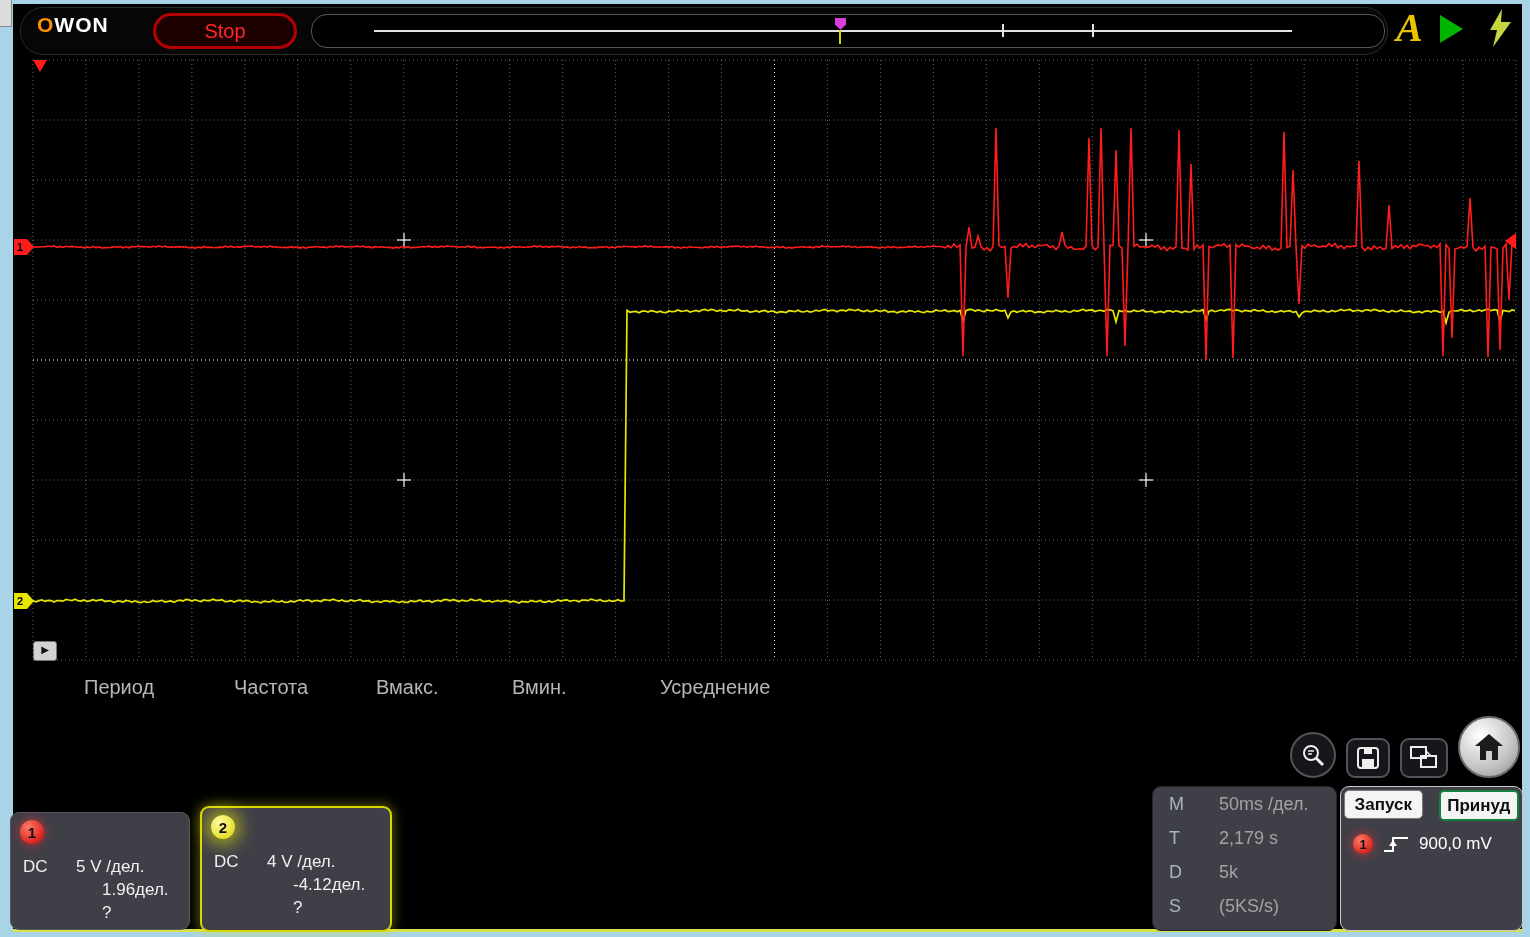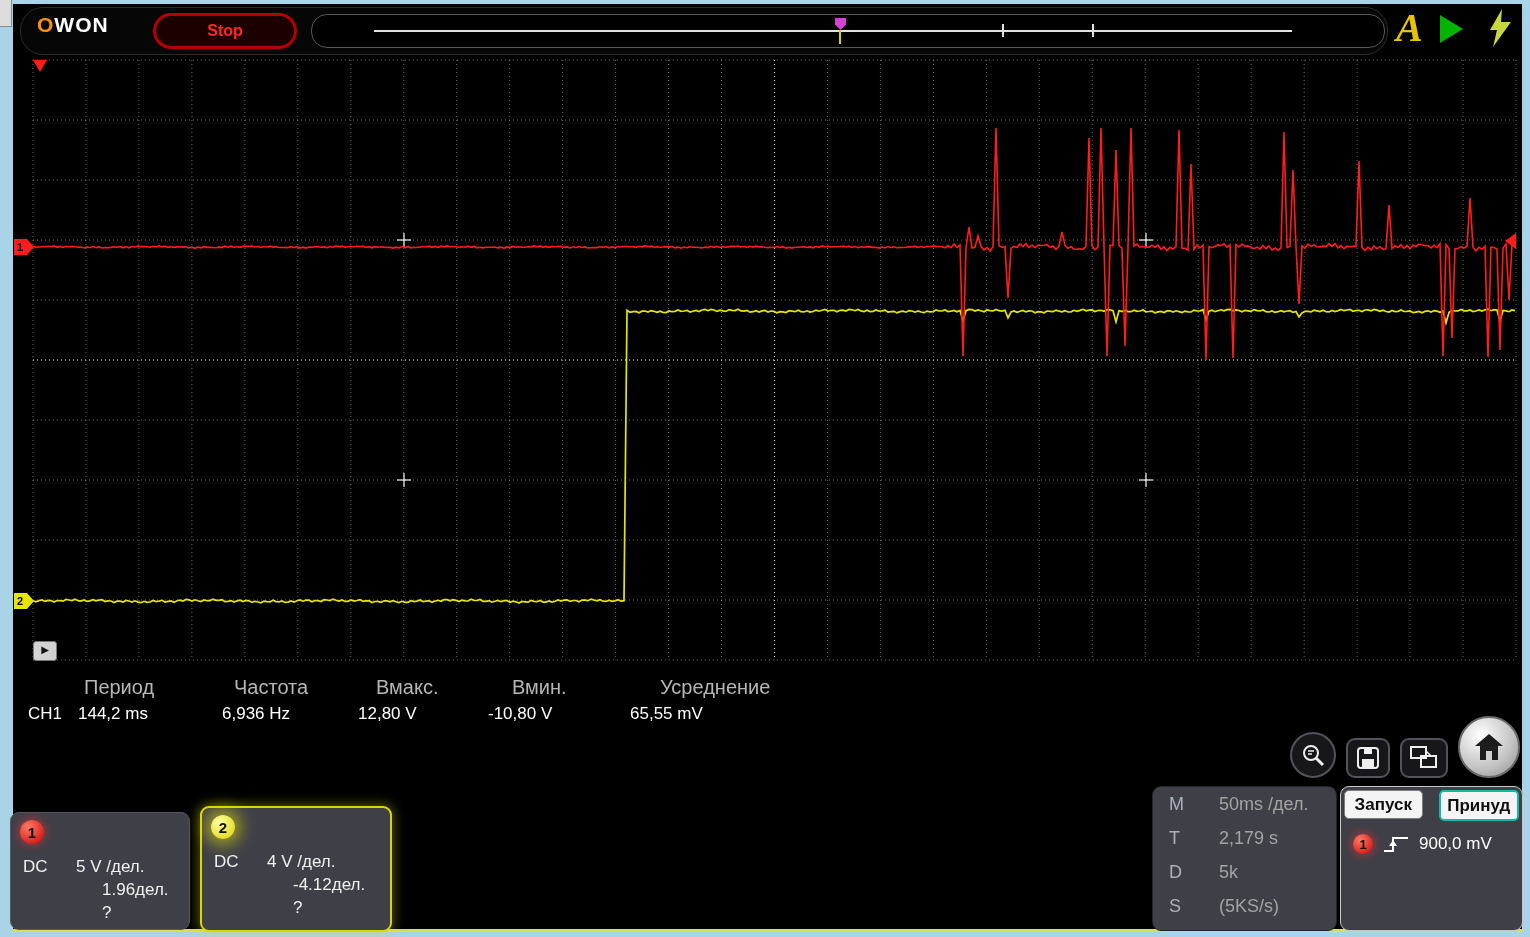--- a/index.html
+++ b/index.html
@@ -5,21 +5,21 @@
   html,body{margin:0;padding:0}
   body{width:1530px;height:937px;background:#a9d3e6;font-family:"Liberation Sans",sans-serif;position:relative;overflow:hidden}
   .black{position:absolute;left:13px;top:4px;width:1509px;height:925px;background:#000}
   .bottomline{position:absolute;left:13px;top:929px;width:1509px;height:3px;background:#d8e04a}
   .cornerchip{position:absolute;left:0;top:0;width:11px;height:26px;background:#dcdcdc;border-right:1px solid #8a8a8a;border-bottom:1px solid #8a8a8a}
 
   
   .topbar{position:absolute;left:20px;top:7px;width:1366px;height:46px;background:#060606;border:1px solid #2b2b2b;border-radius:23px}
   .logo{position:absolute;left:16px;top:5px;font-size:21px;font-weight:bold;letter-spacing:1px;color:#fff}
   .logo .o{color:#ff9000}
-  .stop{position:absolute;left:132px;top:5px;width:138px;height:30px;border:3px solid #b40000;border-radius:19px;background:#1c0000;display:flex;align-items:center;justify-content:center;color:#ff2626;font-weight:bold;font-size:16px;cursor:pointer}
+  .stop{position:absolute;left:132px;top:5px;width:138px;height:30px;border:3px solid #b40000;border-radius:19px;background:#1c0000;display:flex;align-items:center;justify-content:center;color:#ff2626;font-weight:normal;font-size:20px;cursor:pointer}
   .posbar{position:absolute;left:290px;top:6px;width:1072px;height:32px;border:1px solid #585858;border-radius:16px;background:#000}
   .posline{position:absolute;left:62px;right:92px;top:15px;height:2px;background:#e2e2e2}
   .ptick{position:absolute;top:9px;width:2px;height:13px;background:#e2e2e2}
   .ptick.t1{left:690px}.ptick.t2{left:780px}
   .tmark{position:absolute;left:523px;top:3px;width:11px;height:12px;background:#d83fd8;clip-path:polygon(0 0,100% 0,100% 55%,50% 100%,0 55%)}
   .tline{position:absolute;left:527px;top:15px;width:2px;height:14px;background:#d8d800}
   .auto-a{position:absolute;left:1396px;top:4px;font-family:"Liberation Serif",serif;font-style:italic;font-weight:bold;font-size:40px;color:#e6c400}
   .play-tri{position:absolute;left:1440px;top:15px;width:0;height:0;border-left:23px solid #00b400;border-top:14px solid transparent;border-bottom:14px solid transparent}
   .bolt{position:absolute;left:1488px;top:8px}
 
@@ -57,21 +57,21 @@
   .indent{margin-left:79px}
 
   .mtds{left:1152px;top:786px;width:183px;height:143px;border:1px solid #23232b}
   .mrow{display:flex;align-items:center;height:34px;padding-left:16px;font-size:18px}
   .mk{width:50px;color:#aab2ba}
   .mv{color:#a3a3a3}
 
   .trig{left:1340px;top:786px;width:181px;height:143px;border:1px solid #c6c6c6}
   .tbtns{display:flex;gap:16px;padding:3px 3px 0 3px}
   .tbtn{flex:1;height:27px;background:#f4f4f4;border:1px solid #7c7c7c;border-radius:5px;color:#101010;font-weight:bold;font-size:17px;display:flex;align-items:center;justify-content:center;cursor:pointer}
-  .tbtn.force{border:2px solid #14b8a6}
+  .tbtn.force{border:2px solid #15803d}
   .trow{display:flex;align-items:center;gap:9px;padding:12px 0 0 12px}
   .badge.small{width:20px;height:20px;font-size:13px}
   .tlevel{font-size:17px;color:#fff}
 </style>
 </head>
 <body>
 
 <div class="cornerchip"></div>
 <div class="black"></div>
 <div class="bottomline"></div>
@@ -163,28 +163,20 @@
 <div class="cornerbtn">▶</div>
 
 <div class="meas">
   <div class="mlabels">
     <span class="w0">Период</span>
     <span class="w1">Частота</span>
     <span class="w2">Вмакс.</span>
     <span class="w3">Вмин.</span>
     <span class="w4">Усреднение</span>
   </div>
-  <div class="mvals">
-    <span class="mch">CH1</span>
-    <span class="w0">144,2 ms</span>
-    <span class="w1">6,936 Hz</span>
-    <span class="w2">12,80 V</span>
-    <span class="w3">-10,80 V</span>
-    <span class="w4">65,55 mV</span>
-  </div>
 </div>
 
 <div class="sysicons">
   <div class="icbox ic-round">
     <svg width="28" height="28" viewBox="0 0 28 28">
       <circle cx="12" cy="12" r="7" fill="none" stroke="#eee" stroke-width="2"></circle>
       <line x1="17" y1="17" x2="24" y2="24" stroke="#eee" stroke-width="3"></line>
       <path d="M9 10 h6 M9 13 h4" stroke="#eee" stroke-width="1.5"></path>
     </svg>
   </div>

